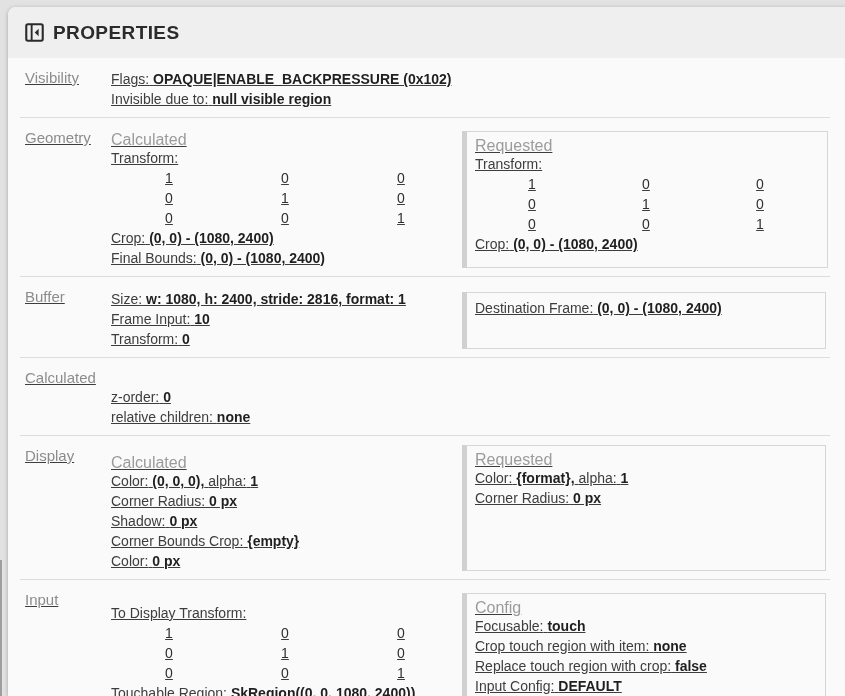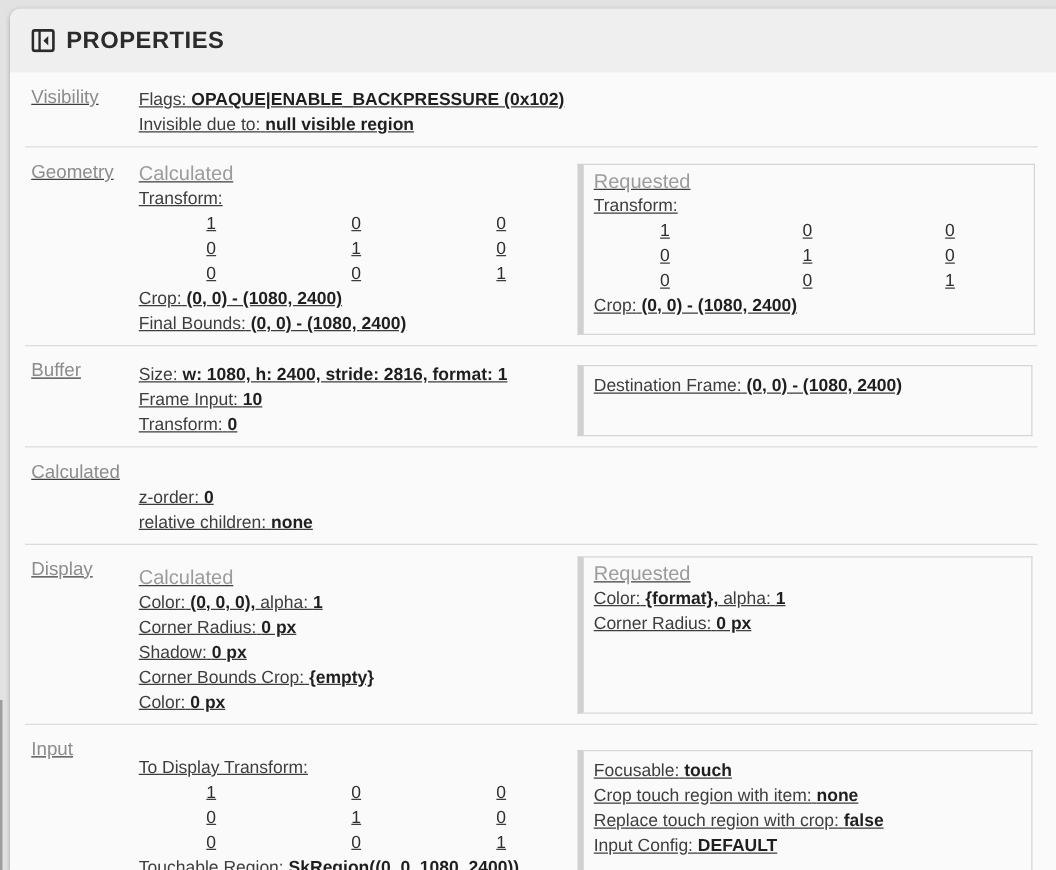--- a/index.html
+++ b/index.html
@@ -210,20 +210,21 @@
           <span class="cell">1</span>
           <span class="cell">0</span>
           <span class="cell">0</span>
           <span class="cell">0</span>
           <span class="cell">1</span>
         </div>
         <div class="line"><span>Touchable Region:</span> <b>SkRegion((0, 0, 1080, 2400))</b></div>
       </div>
       <div class="right-col">
         <div class="req-box box-input">
+          <span class="tag">Config</span>
           <div class="line"><span>Focusable:</span> <b>touch</b></div>
           <div class="line"><span>Crop touch region with item:</span> <b>none</b></div>
           <div class="line"><span>Replace touch region with crop:</span> <b>false</b></div>
           <div class="line"><span>Input Config:</span> <b>DEFAULT</b></div>
         </div>
       </div>
     </div>
   </section>
 
 </div>

